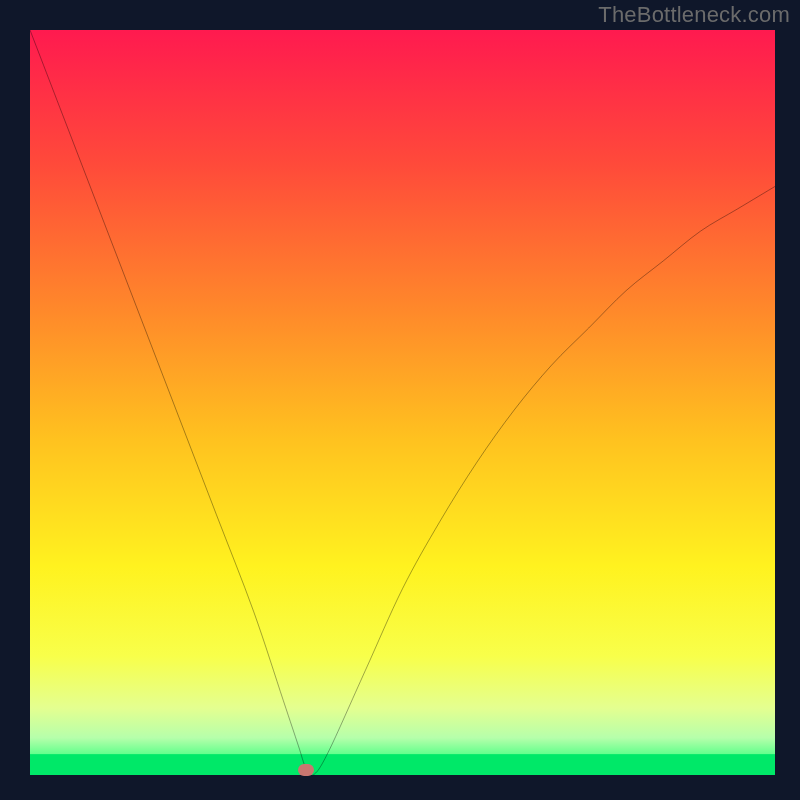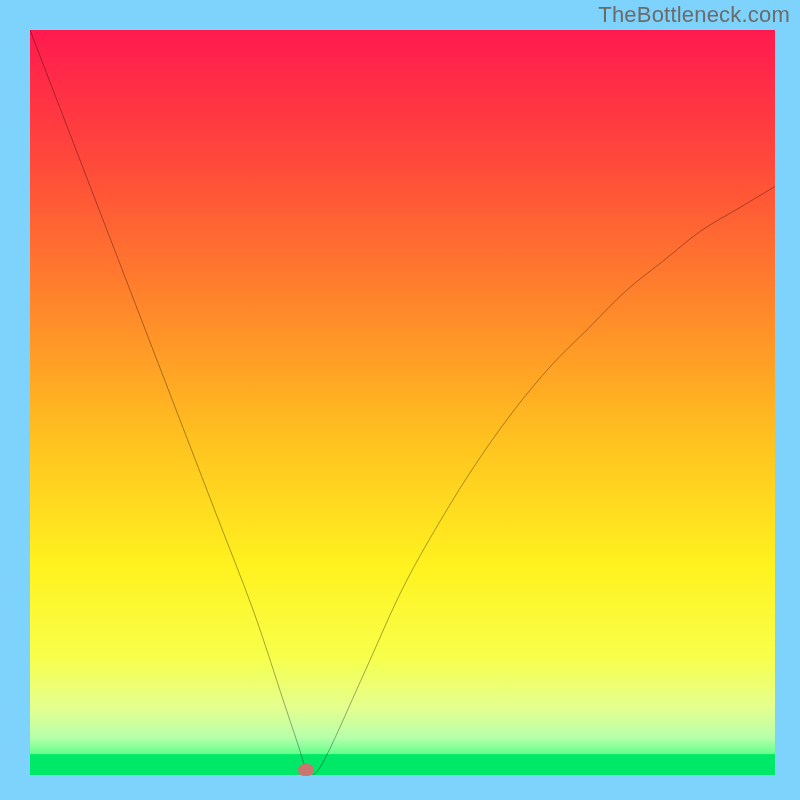--- a/index.html
+++ b/index.html
@@ -1,20 +1,20 @@
 <!DOCTYPE html>
 <html><head>
 <meta charset="utf-8">
 <style>
   * { margin: 0; padding: 0; box-sizing: border-box; }
   html, body { width: 800px; height: 800px; overflow: hidden; }
   .frame {
     width: 800px;
     height: 800px;
-    background: #7dd3fc;
+    background: #0f172a;
     position: relative;
   }
   .watermark {
     position: absolute;
     top: 2px;
     right: 10px;
     font-family: Arial, Helvetica, sans-serif;
     font-size: 22px;
     color: #6b6b6b;
     letter-spacing: 0.2px;

